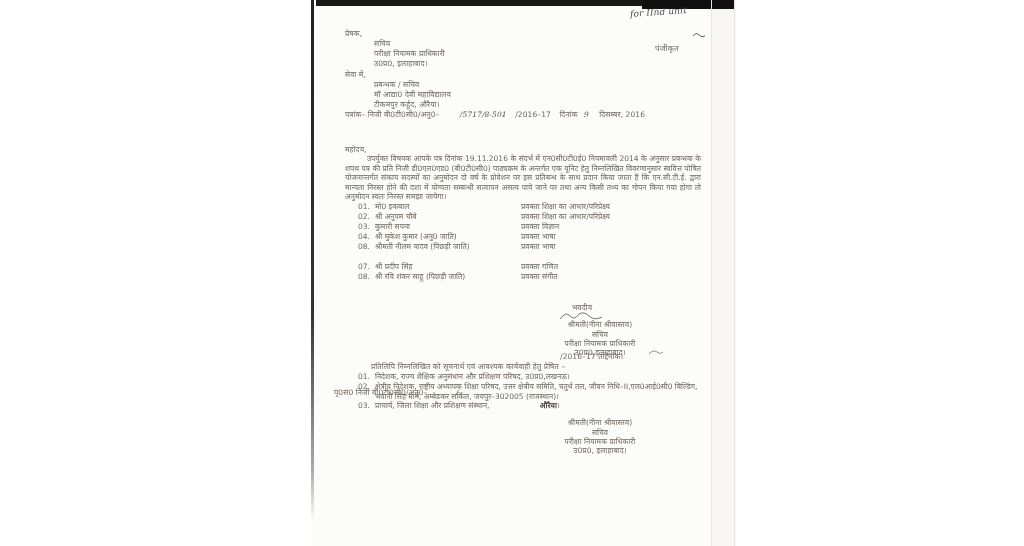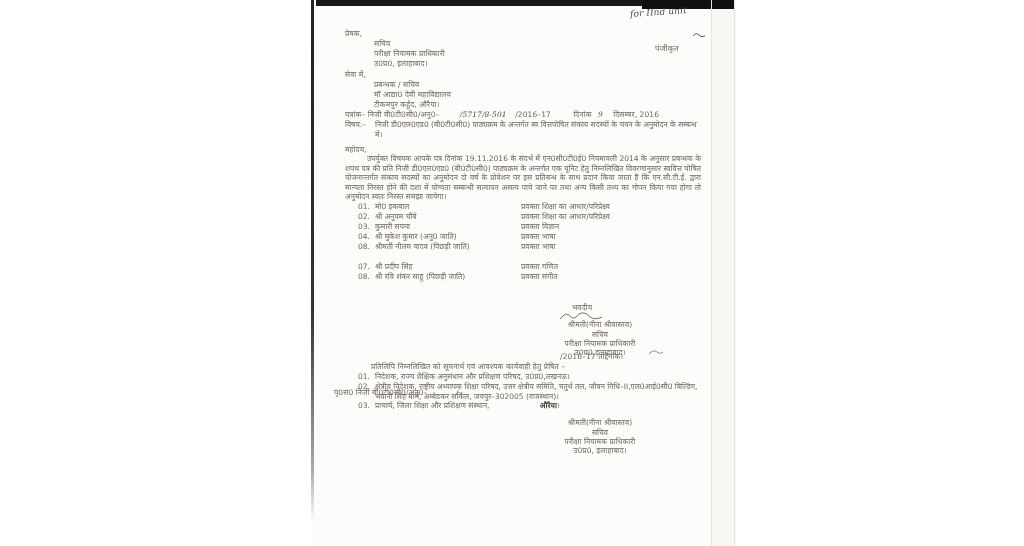--- a/index.html
+++ b/index.html
@@ -58,29 +58,25 @@
 
   <div class="t" style="left:345px;top:70px;">सेवा में,</div>
   <div class="t" style="left:374px;top:80px;">प्रबन्धक / सचिव</div>
   <div class="t" style="left:374px;top:90px;">मॉ आद्या0 देवी महाविद्यालय</div>
   <div class="t" style="left:374px;top:100px;">टीकमपुर कर्हूद, औरैया।</div>
 
   <div class="t" style="left:345px;top:110px;">
     <span>पत्रांक– निजी बी0टी0सी0/अनु0–</span>
     <span class="hand" style="margin-left:18px;">/5717/8-501</span>
     <span style="margin-left:6px;">/2016–17</span>
-    <span style="margin-left:20px;">दिनांक</span>
+    <span style="margin-left:6px;">दिनांक</span>
     <span class="hand" style="margin-left:4px;">9</span>
     <span style="margin-left:8px;">दिसम्बर, 2016</span>
   </div>
 
-  <div class="blk" style="left:345px;top:120px;width:352px;display:flex;">
-    <span style="width:30px;flex:none;">विषय:–</span>
-    <span style="flex:1;">निजी डी0एल0एड0 (बी0टी0सी0) पाठ्यक्रम के अन्तर्गत स्व वित्तपोषित संकाय सदस्यों के चयन के अनुमोदन के सम्बन्ध में।</span>
-  </div>
 
   <div class="t" style="left:345px;top:145px;">महोदय,</div>
 
   <div class="blk para" style="left:345px;top:154px;width:356px;text-indent:22px;">उपर्युक्त विषयक आपके पत्र दिनांक 19.11.2016 के संदर्भ में एन0सी0टी0ई0 नियमावली 2014 के अनुसार प्रबन्धक के शपथ पत्र की प्रति निजी डी0एल0एड0 (बी0टी0सी0) पाठ्यक्रम के अन्तर्गत एक यूनिट हेतु निम्नलिखित विवरणानुसार स्ववित्त पोषित योजनान्तर्गत संकाय सदस्यों का अनुमोदन दो वर्ष के प्रोवेशन पर इस प्रतिबन्ध के साथ प्रदान किया जाता है कि एन.सी.टी.ई. द्वारा मान्यता निरस्त होने की दशा में योग्यता सम्बन्धी सत्यापन असत्य पाये जाने पर तथा अन्य किसी तथ्य का गोपन किया गया होगा तो अनुमोदन स्वतः निरस्त समझा जायेगा।</div>
 
   <div class="row" style="left:358px;top:202px;">
     <span class="no">01.</span>
     <span class="nm">मो0 इकबाल</span>
     <span>प्रवक्ता शिक्षा का आधार/परिप्रेक्ष्य</span>
   </div>

